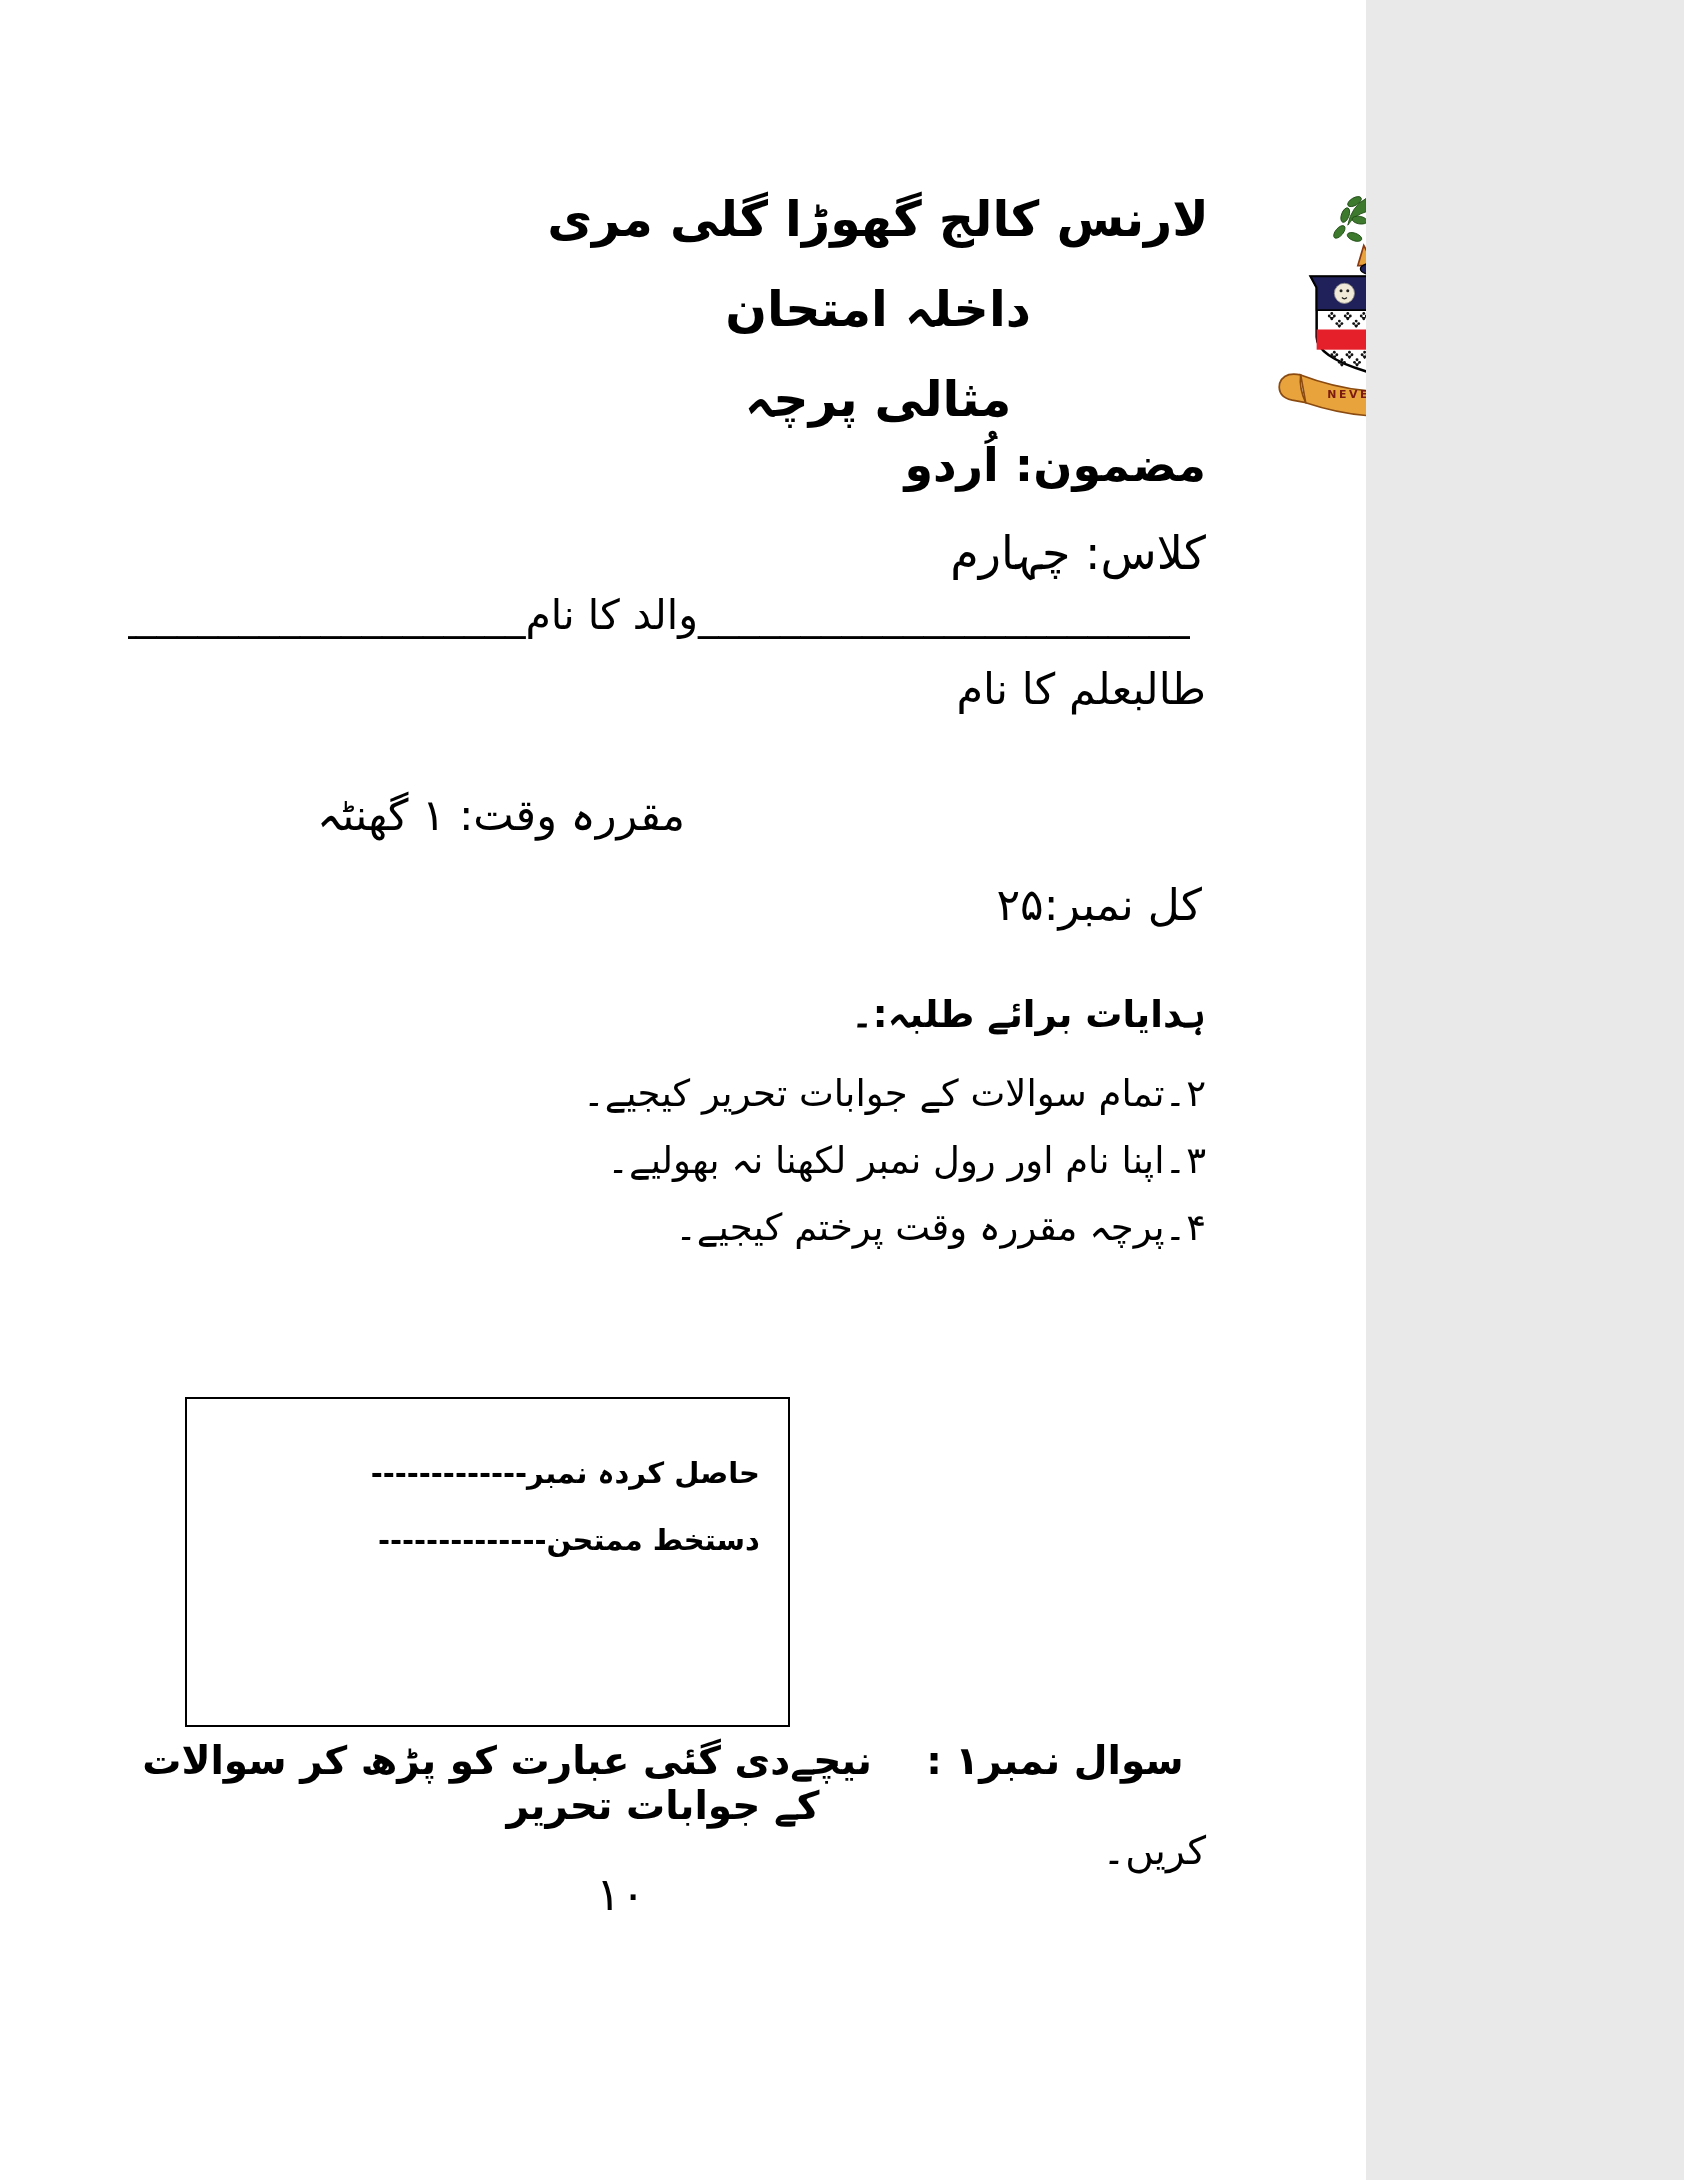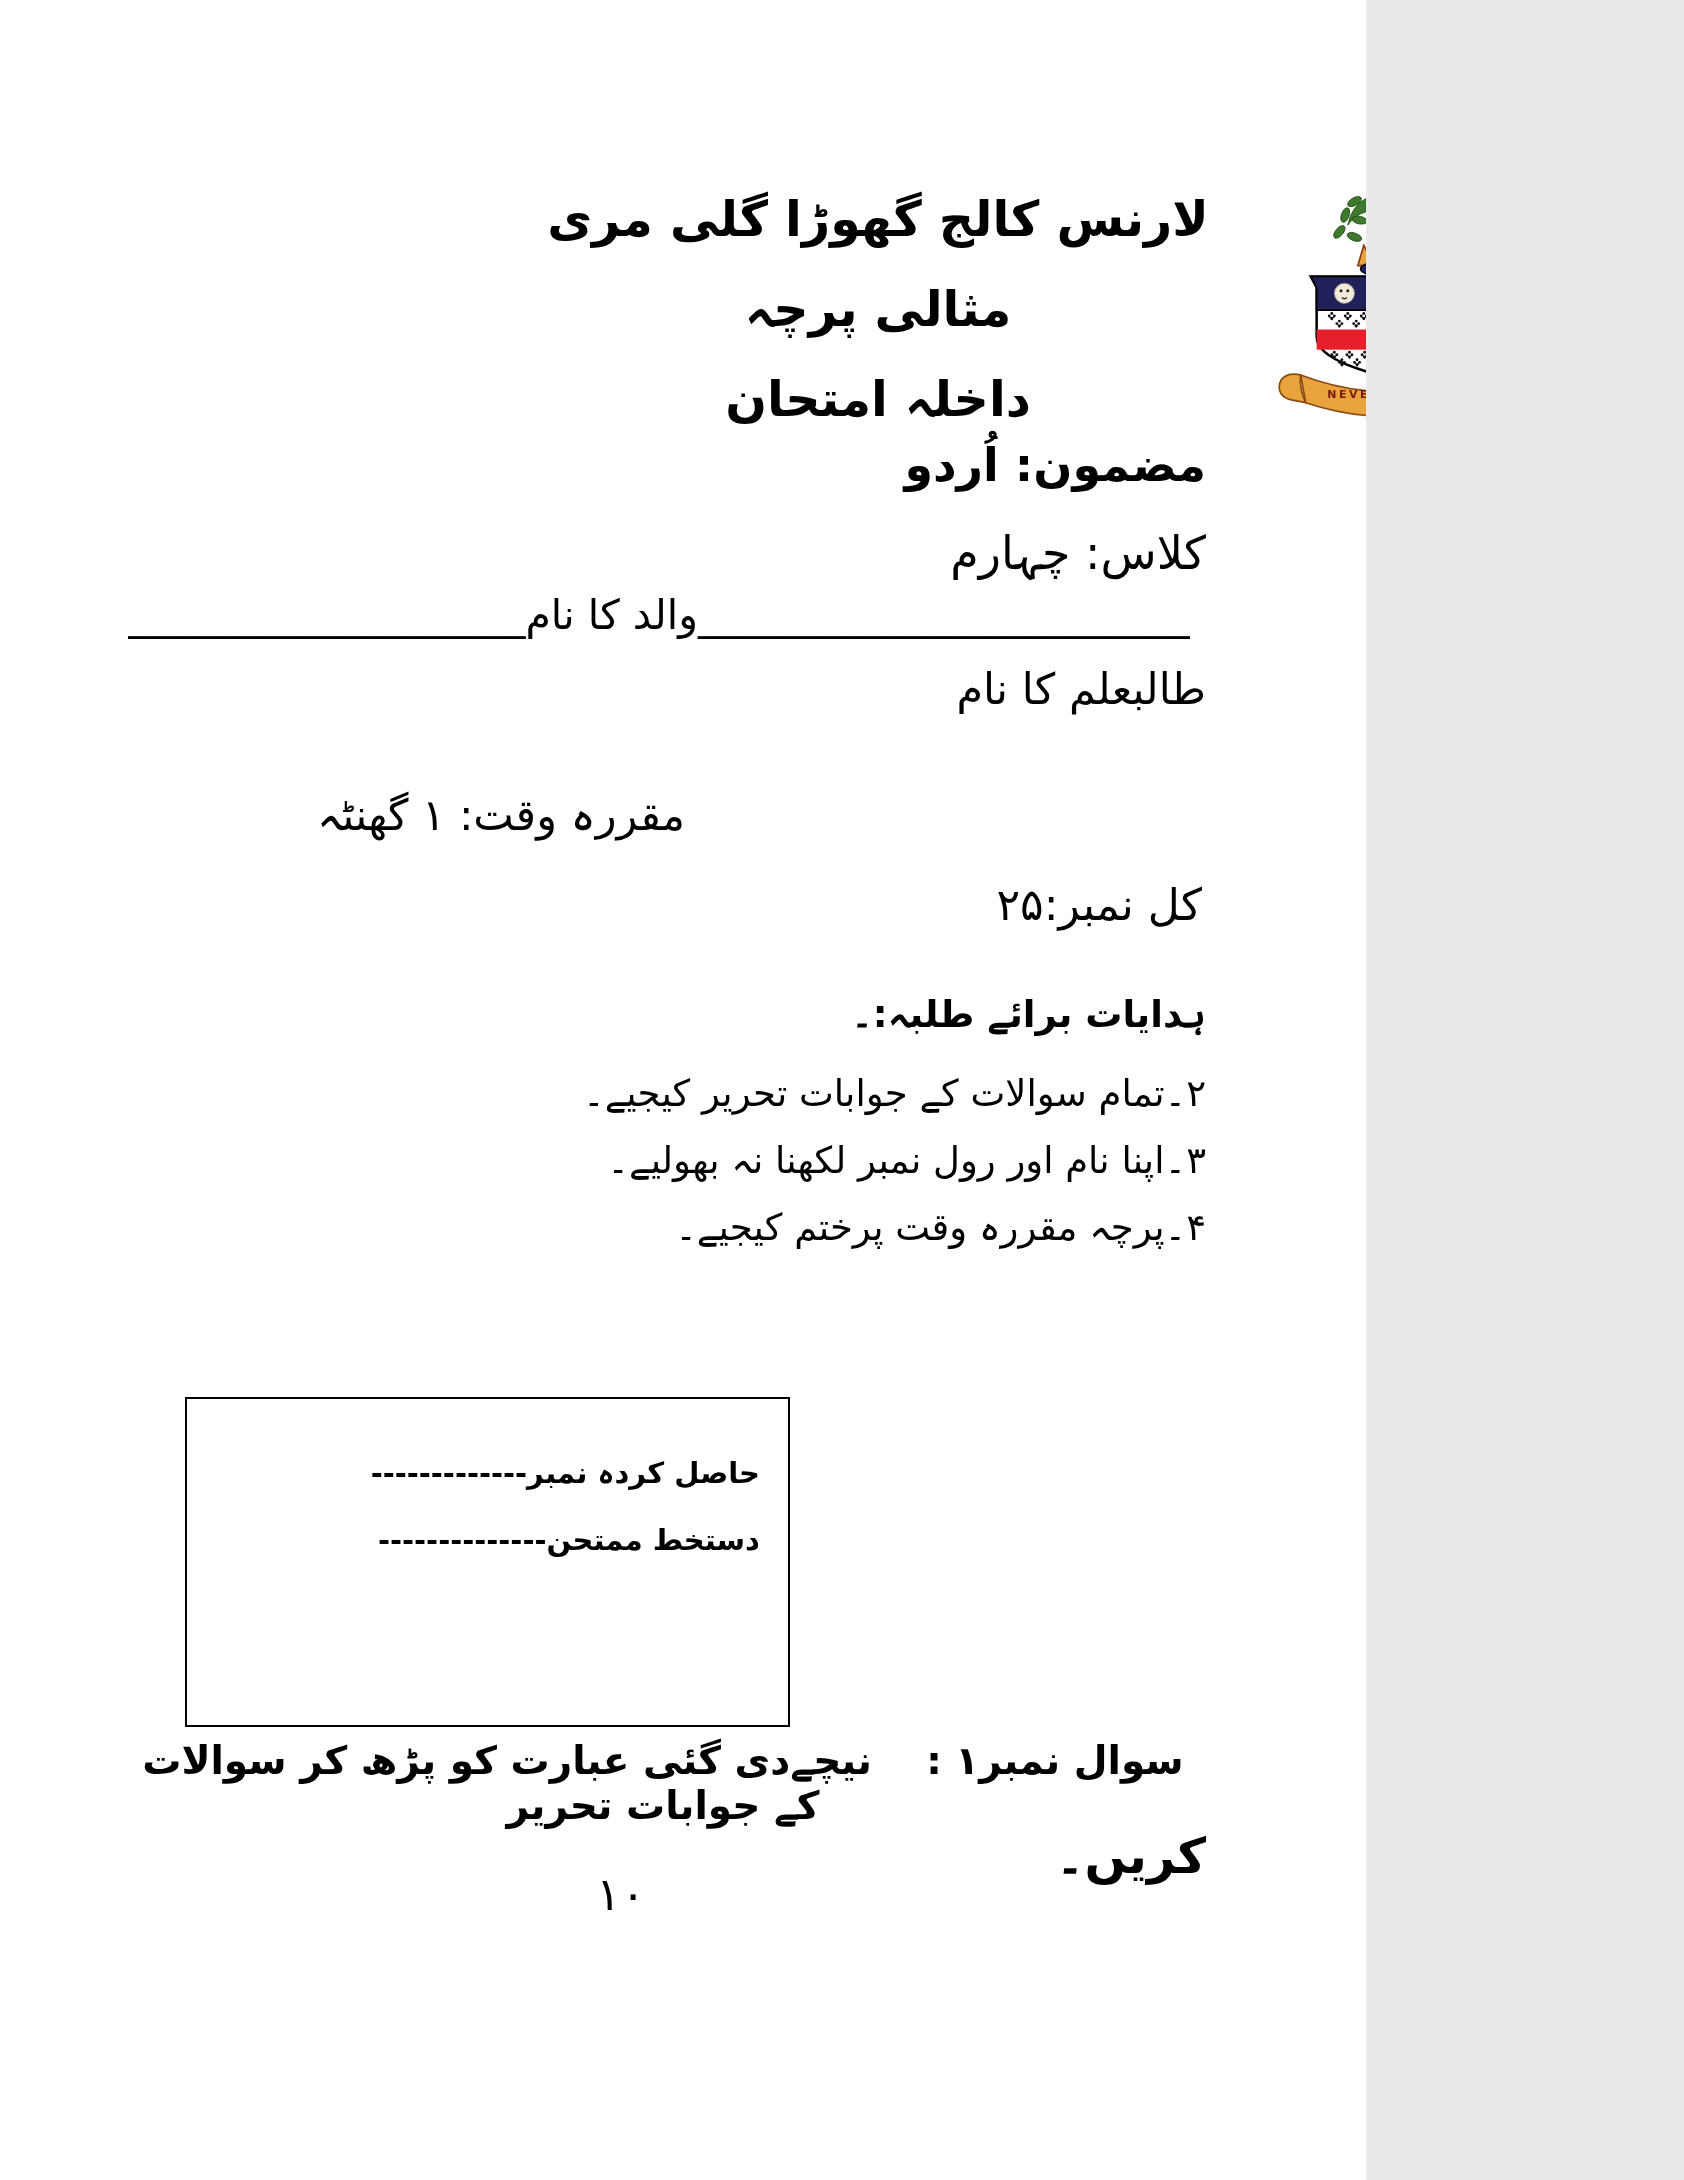--- a/index.html
+++ b/index.html
@@ -46,32 +46,32 @@
   }
   .box-line{
     direction:rtl;text-align:right;padding-right:28px;
     font-size:29px;font-weight:bold;line-height:43px;
   }
   #obtained-marks-line{margin-top:53px;}
   #examiner-signature-line{margin-top:24px;}
   
   #q1-line1{right:160px;top:1738px;left:120px;font-size:39px;font-weight:bold;
     direction:rtl;text-align:center;white-space:pre-wrap;}
-  #q1-line2{right:160px;top:1828px;font-size:49px;font-weight:bold;direction:rtl;}
+  #q1-line2{right:160px;top:1828px;font-size:39px;font-weight:normal;direction:rtl;}
   #q1-marks{left:596px;top:1867px;font-size:46px;direction:rtl;}
 </style>
 </head>
 <body>
 
 <div id="page">
 
   <div id="title-block" class="abs">
     <div class="title-line">لارنس کالج گھوڑا گلی مری</div>
+    <div class="title-line">داخلہ امتحان</div>
     <div class="title-line">مثالی پرچہ</div>
-    <div class="title-line">داخلہ امتحان</div>
   </div>
 
   <svg id="crest" class="abs" width="244" height="266" viewBox="0 0 290 310" xmlns="http://www.w3.org/2000/svg">
 
     <g>
       <polygon points="148,64 178,26 186,14 190,27 160,66 151,73" fill="#e3e3e3" stroke="#555" stroke-width="1.5"></polygon>
       <line x1="140" y1="78" x2="164" y2="52" stroke="#222" stroke-width="7"></line>
       <rect x="138" y="62" width="12" height="18" rx="3" transform="rotate(-45 144 71)" fill="#caa36a" stroke="#6a4a1a" stroke-width="1"></rect>
     </g>
 

